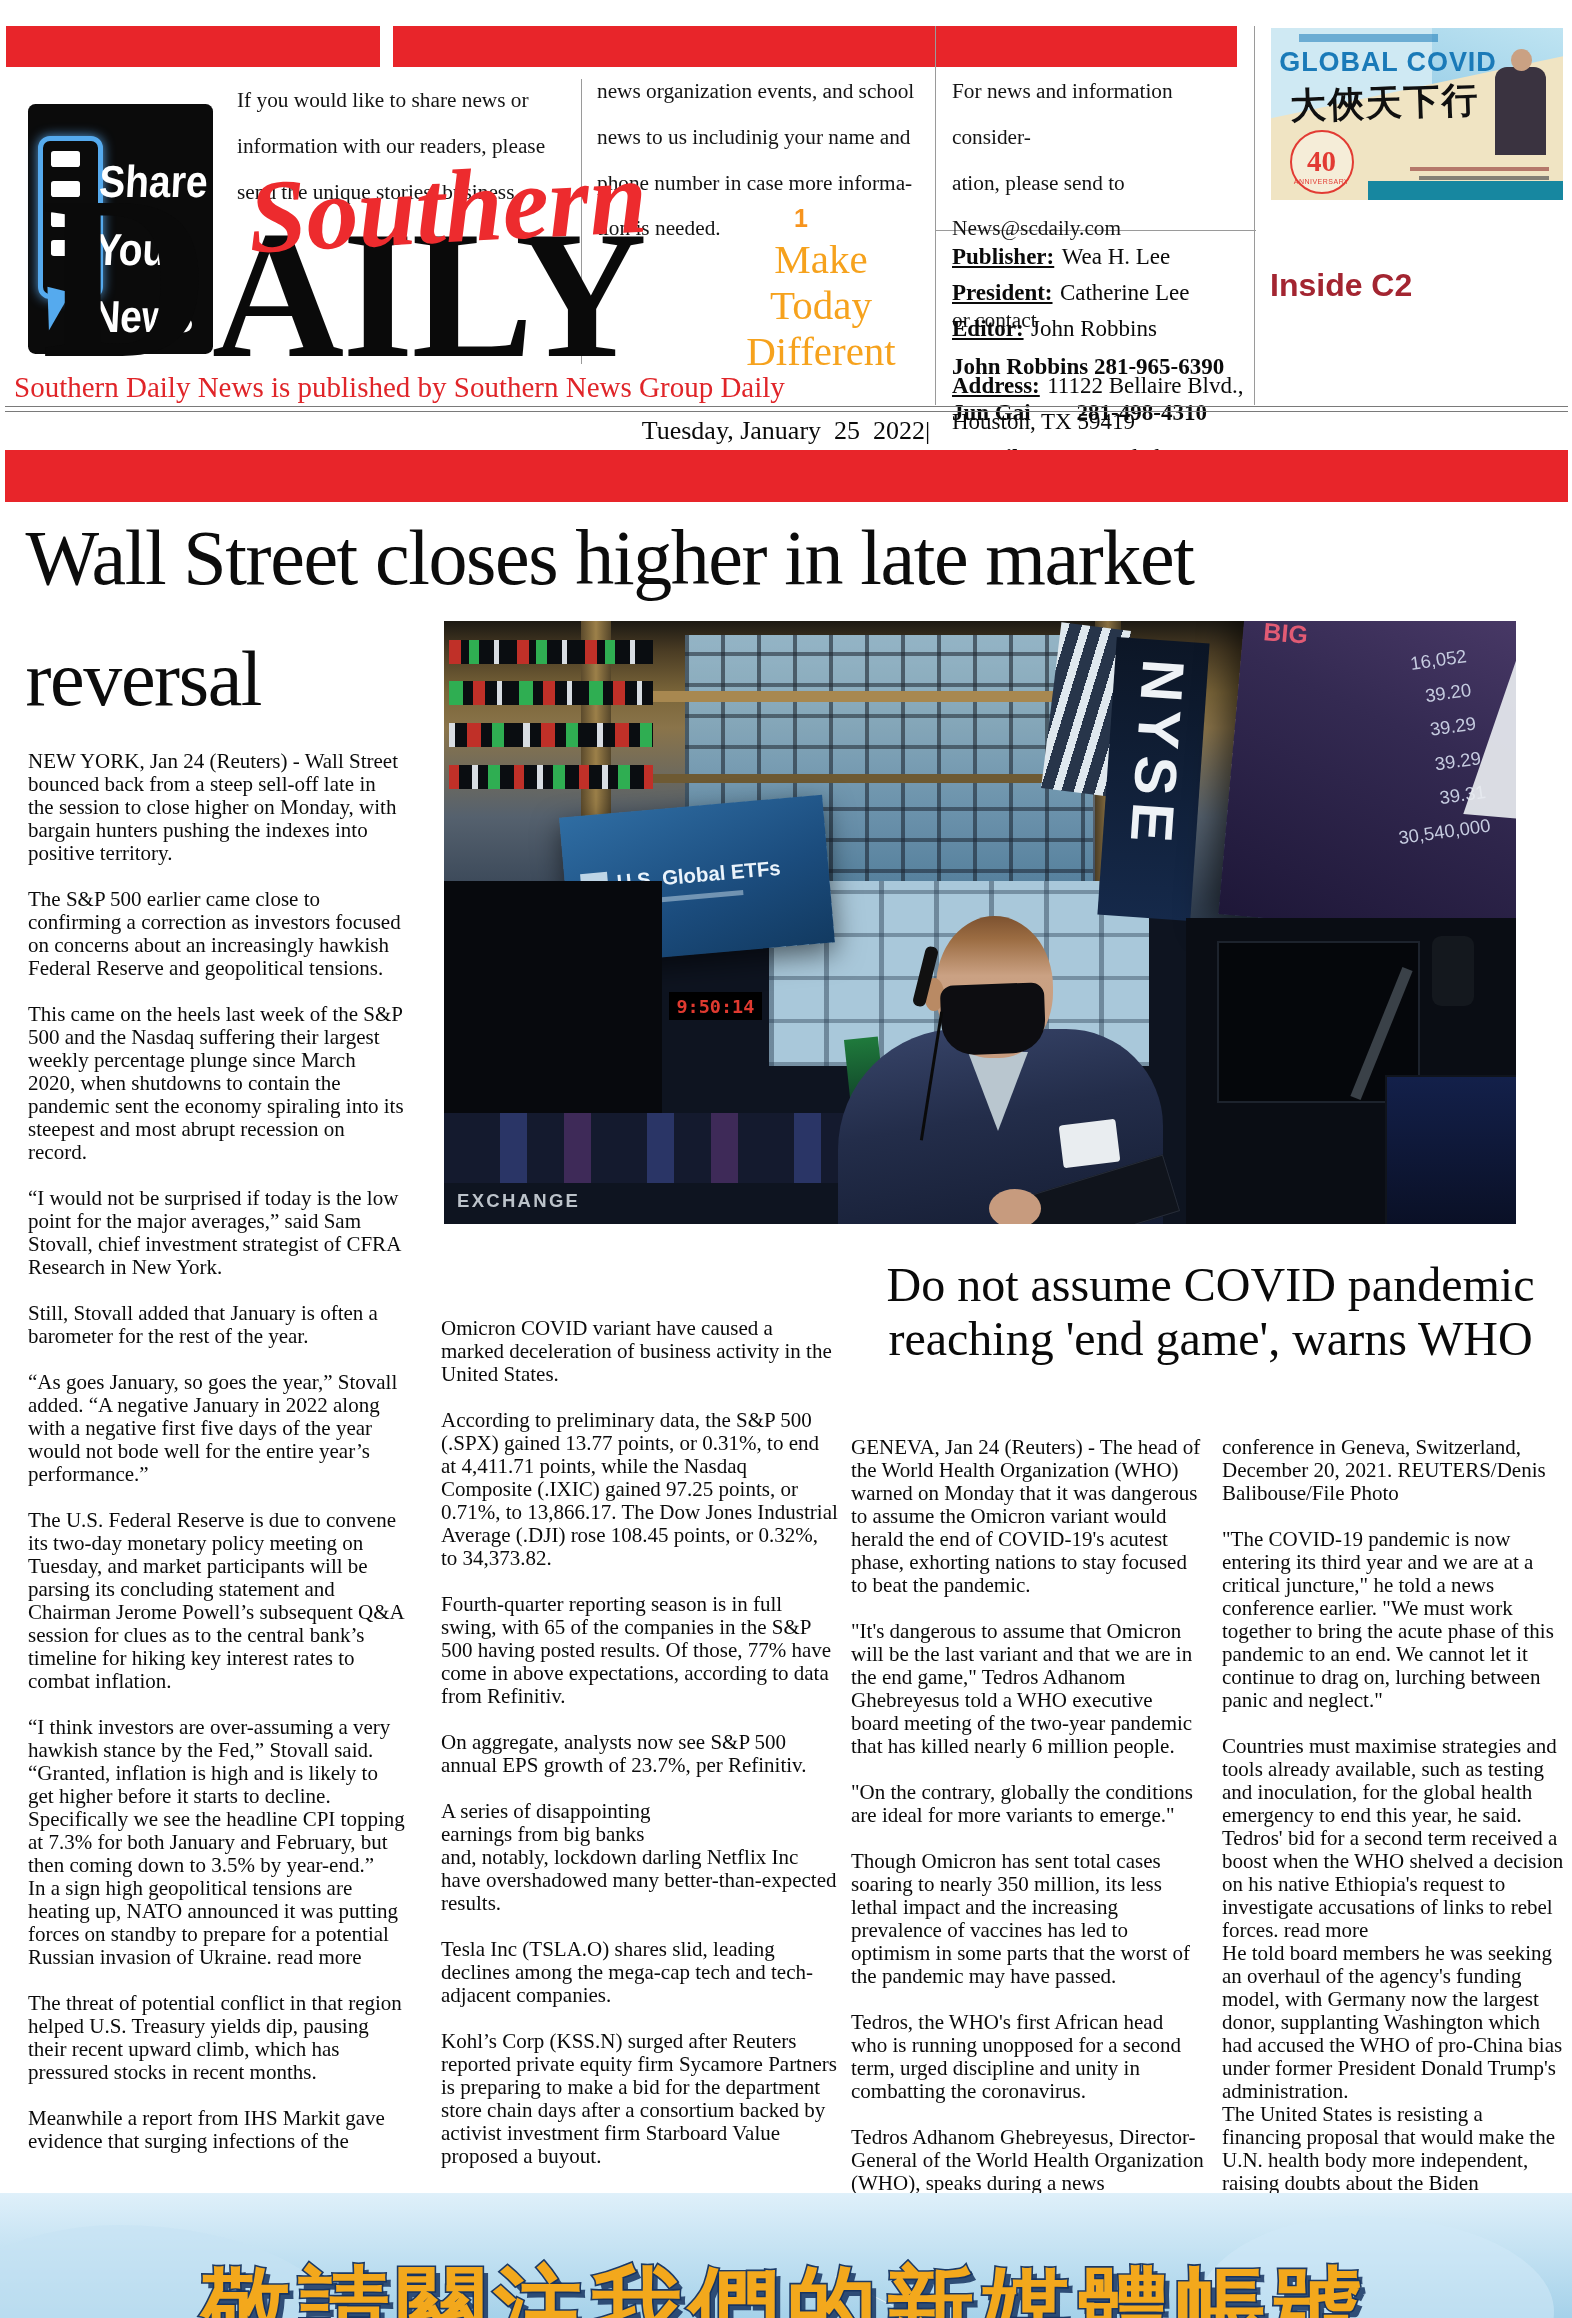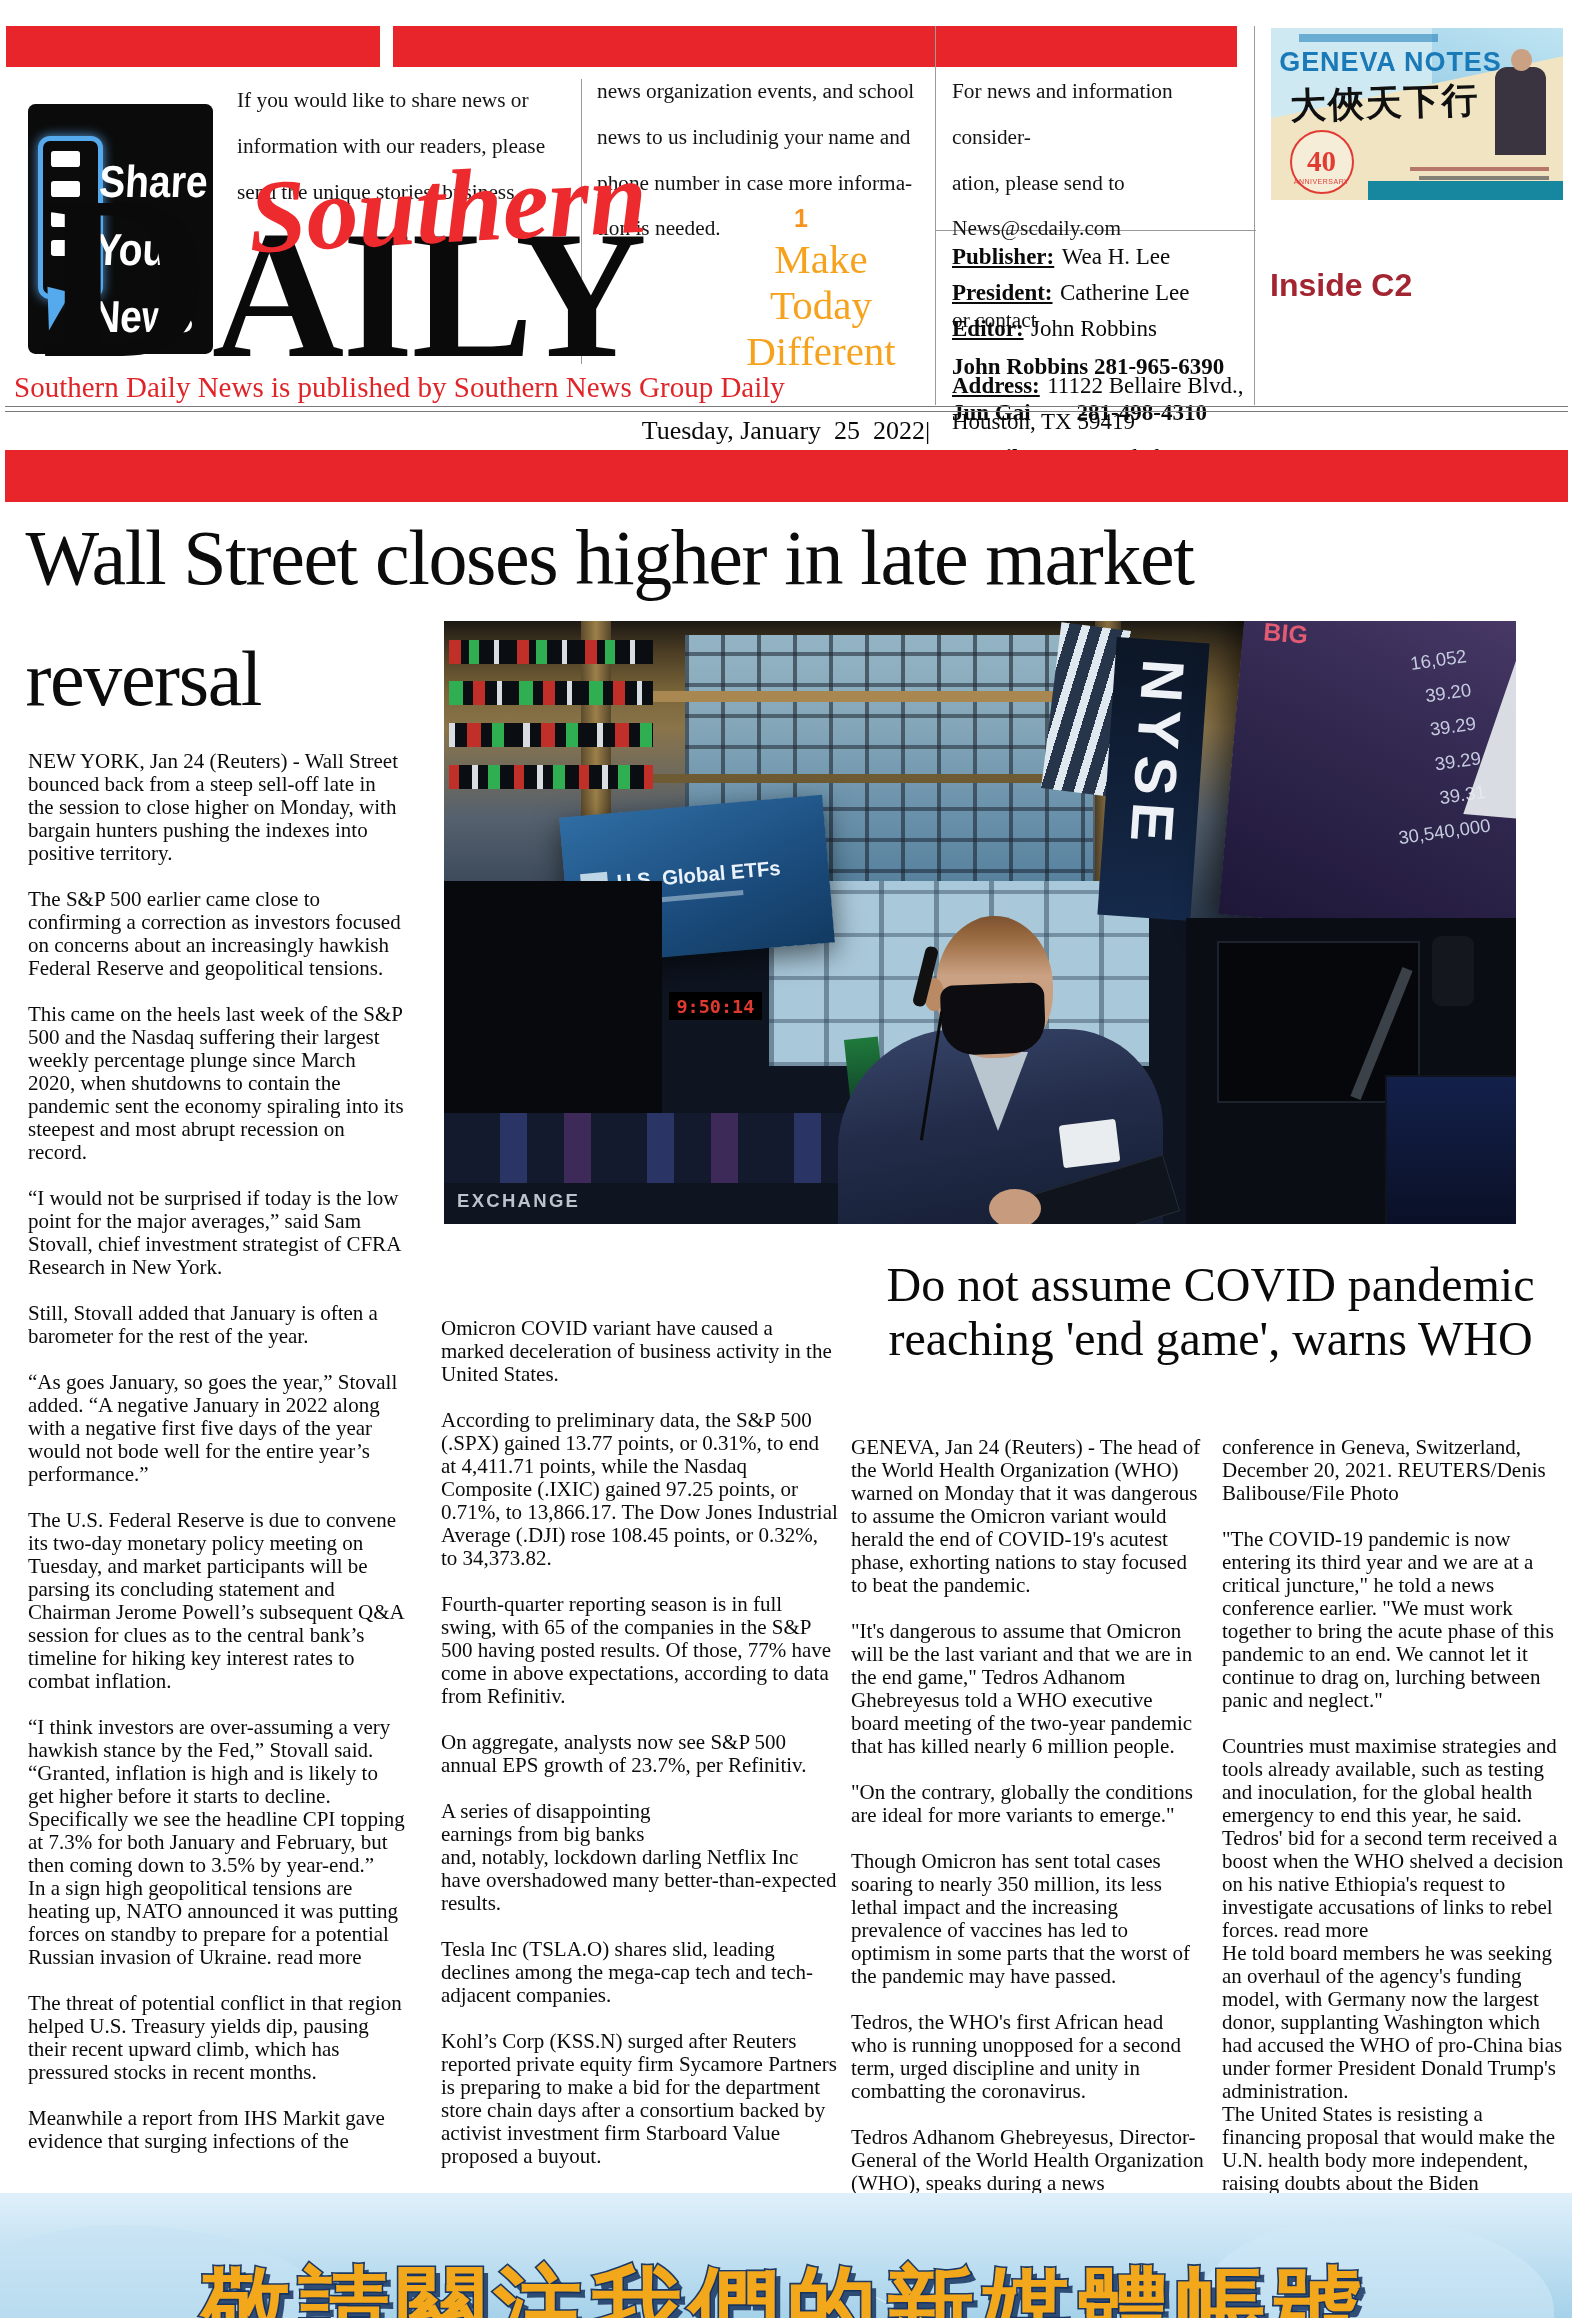--- a/index.html
+++ b/index.html
@@ -196,21 +196,21 @@
 
 or contact</div>
   <div id="hcol3b">John Robbins 281-965-6390
 Jun Gai        281-498-4310</div>
   <div id="stray1">1</div>
 
   <div id="promo">
     <div id="promo-sea"></div>
     <div id="promo-sand"></div>
     <div id="promo-topline"></div>
-    <div id="promo-title">GENEVA NOTES</div>
+    <div id="promo-title">GLOBAL COVID</div>
     <div id="promo-cn">大俠天下行</div>
     <div id="promo-stamp">
       <b>40</b>
       <i>ANNIVERSARY</i>
     </div>
     <div id="promo-man"></div>
     <div id="pl1" class="promo-line"></div>
     <div id="pl2" class="promo-line"></div>
     <div id="pl3" class="promo-line"></div>
     <div id="promo-bar"></div>

